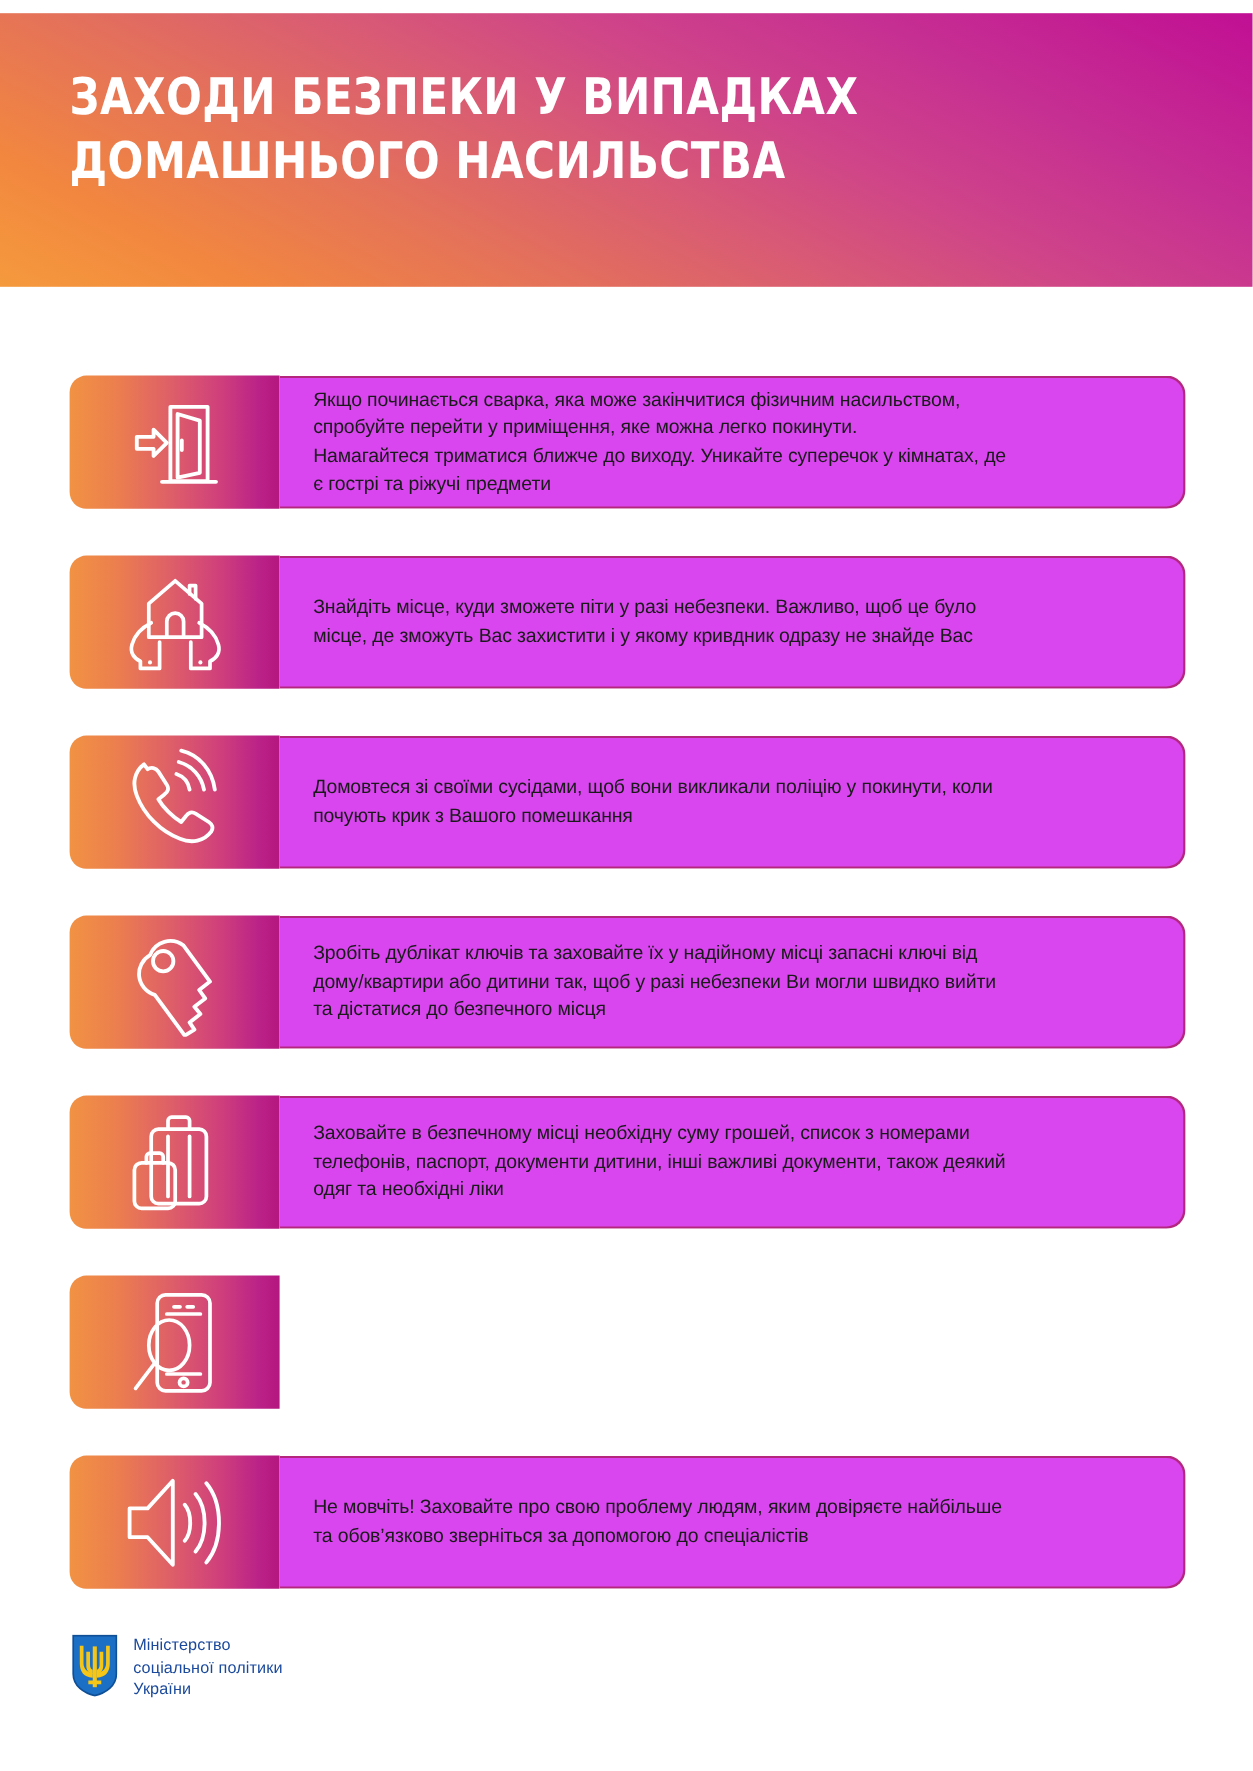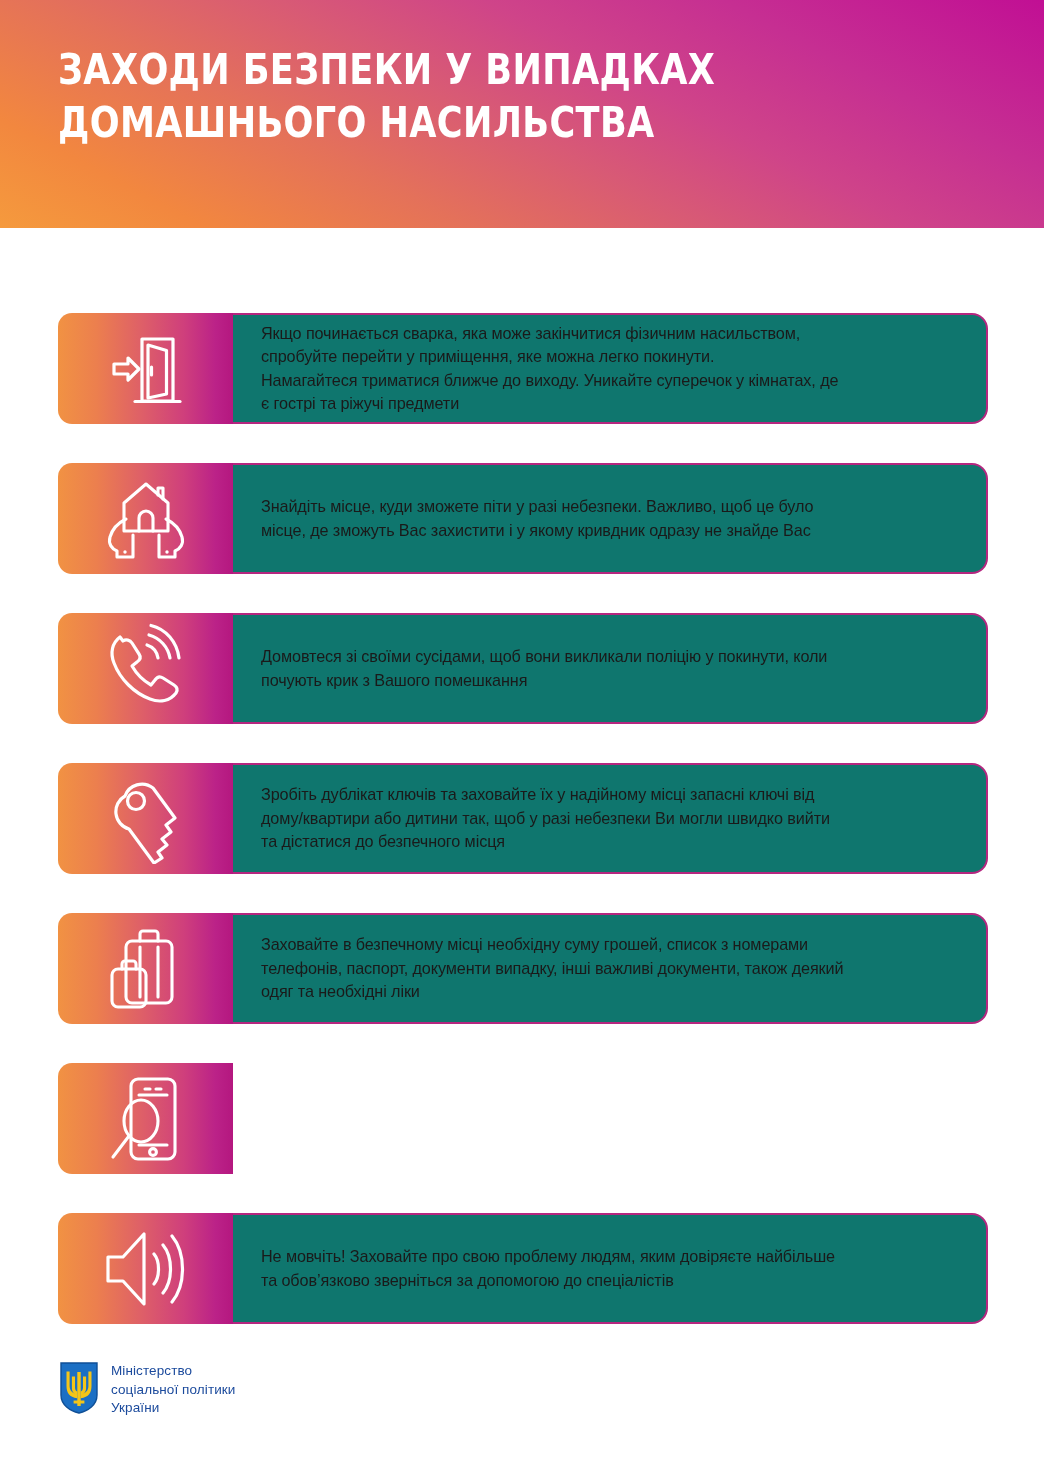--- a/index.html
+++ b/index.html
@@ -17,21 +17,21 @@
     width: 1044px;
     height: 1476px;
     background: #ffffff;
     overflow: hidden;
   }
 
   
   .header {
     position: absolute;
     left: 0;
-    top: 0;
+    top: 11px;
     width: 1044px;
     height: 228px;
     background: linear-gradient(28deg,
         #f59a3d 0%,
         #f2873f 14%,
         #e4715a 32%,
         #d85a75 48%,
         #cf4489 62%,
         #c62f92 78%,
         #c10f94 100%);
@@ -91,21 +91,21 @@
     justify-content: center;
   }
 
   .card-icon svg {
     display: block;
   }
 
   .card-body {
     flex: 1 1 auto;
     height: 111px;
-    background: #0f766e;
+    background: #d946ef;
     border: 2px solid #b5267f;
     border-left: none;
     border-radius: 0 16px 16px 0;
     display: flex;
     align-items: center;
     padding: 0 26px 0 28px;
   }
 
   .card-text {
     color: #1a1a1a;
@@ -266,21 +266,21 @@
             <line x1="56" y1="22" x2="56" y2="72"></line>
 
             <rect x="10" y="44" width="34" height="38" rx="6" fill="none"></rect>
 
             <path d="M20 44 L20 39 A3 3 0 0 1 23 36 L31 36 A3 3 0 0 1 34 39 L34 44"></path>
           </svg>
         </span>
       </div>
       <div class="card-body">
         <div class="card-text">Заховайте в безпечному місці необхідну суму грошей, список з номерами
-телефонів, паспорт, документи випадку, інші важливі документи, також деякий
+телефонів, паспорт, документи дитини, інші важливі документи, також деякий
 одяг та необхідні ліки</div>
       </div>
     </div>
 
     <div class="card">
       <div class="card-icon">
         <span>
           <svg width="82" height="92" viewBox="0 0 82 92" fill="none" stroke="#ffffff" stroke-width="3.1" stroke-linecap="round" stroke-linejoin="round">
 
             <rect x="26" y="6" width="44" height="80" rx="7"></rect>

